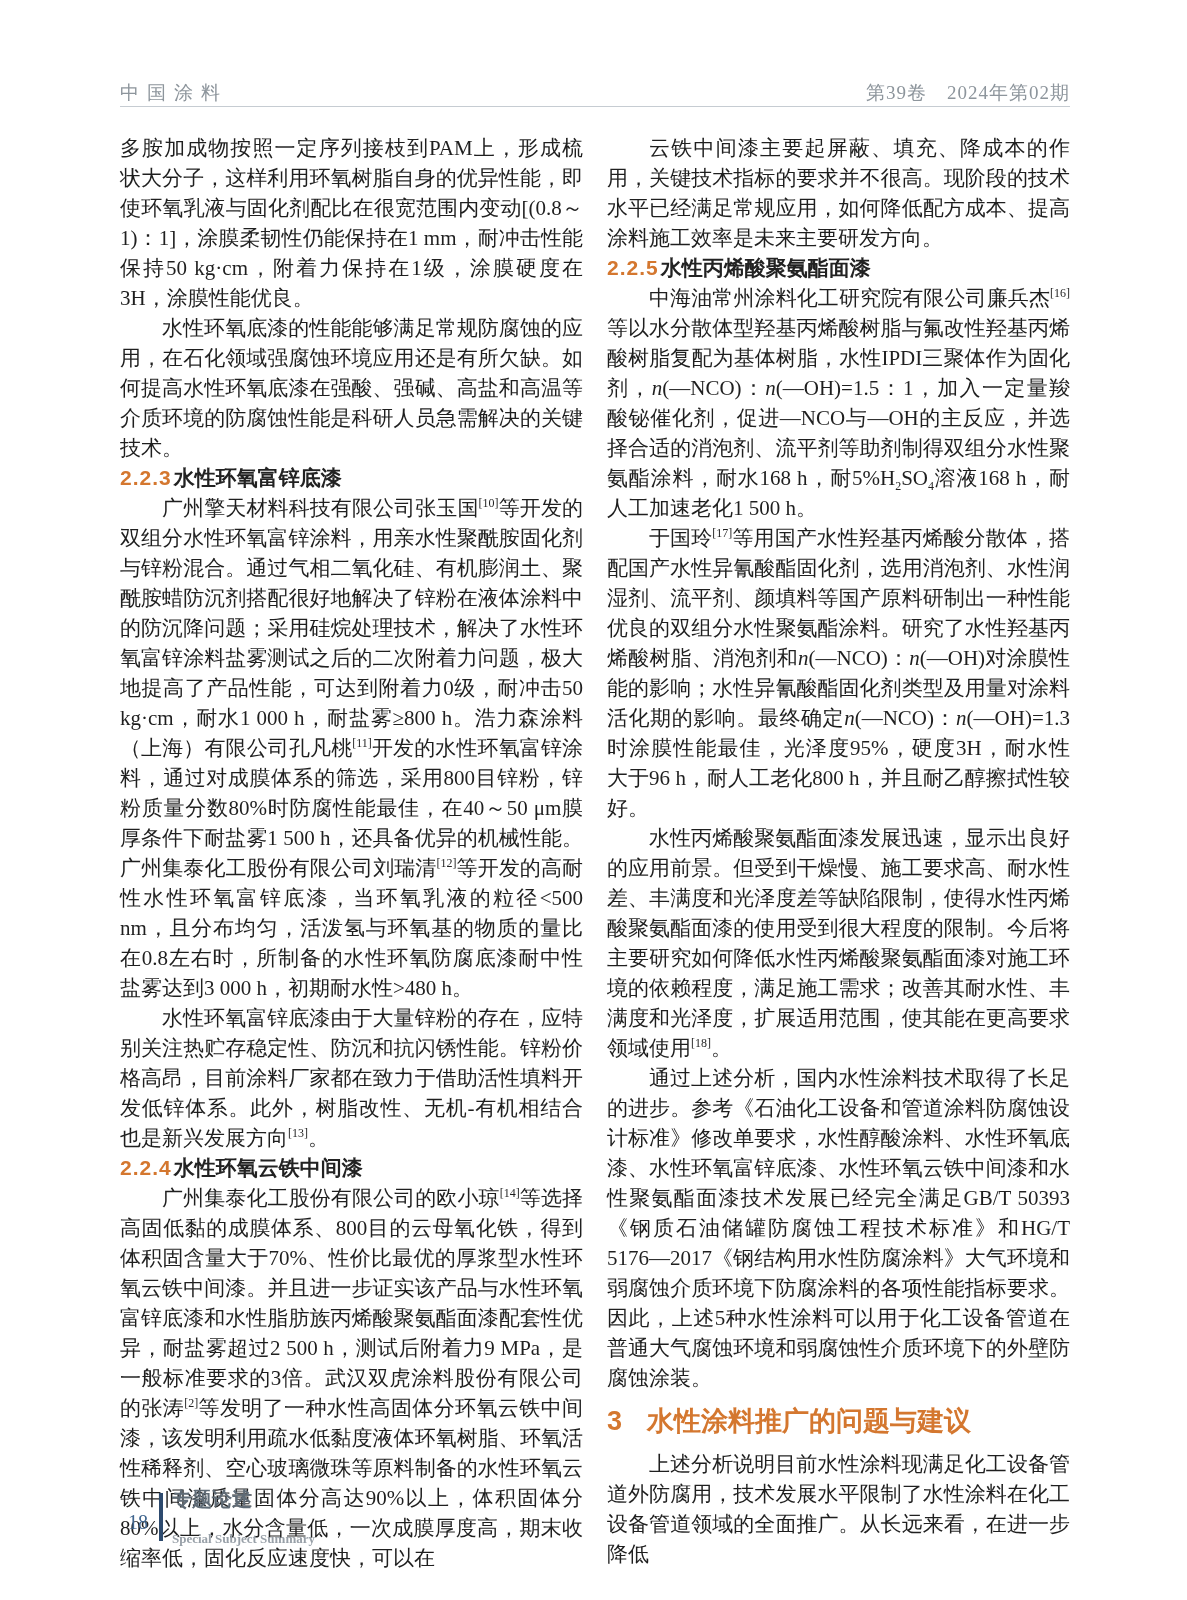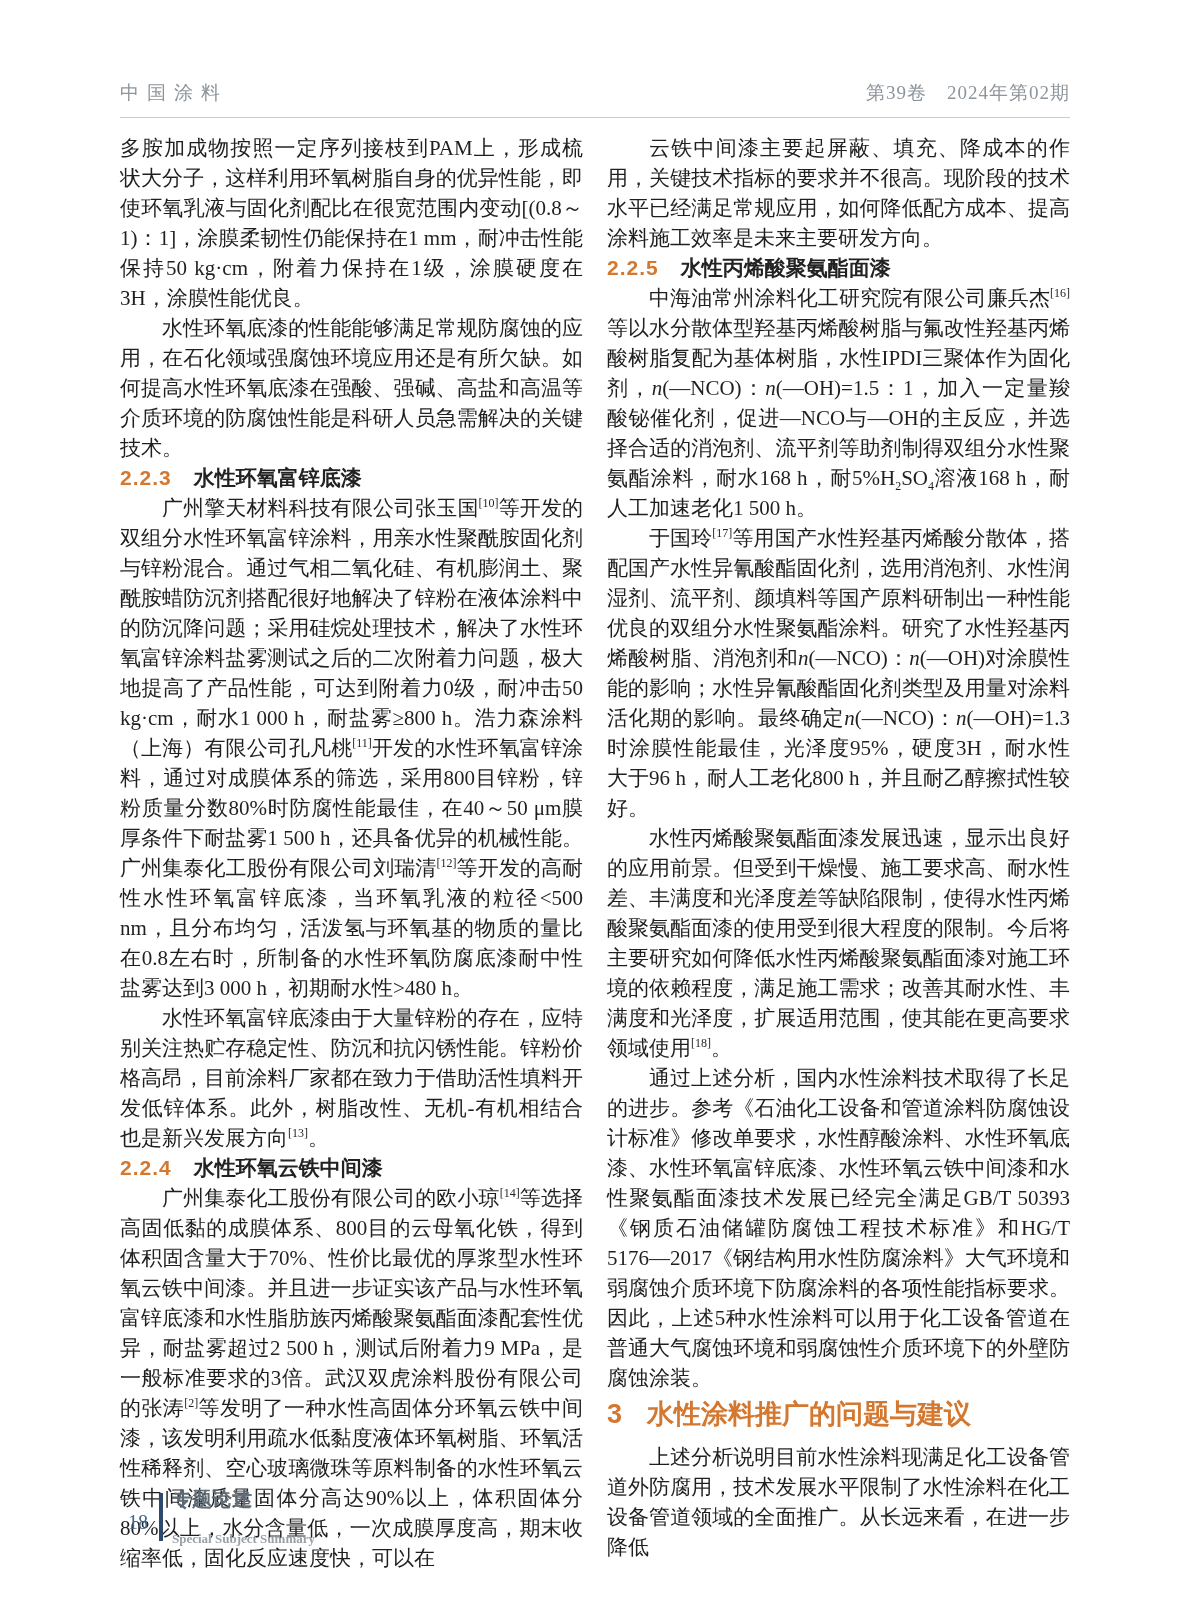--- a/index.html
+++ b/index.html
@@ -20,21 +20,20 @@
     font-family:"Liberation Serif","DejaVu Serif",serif;
     color:var(--body-text);
     overflow:hidden;
   }
   
   .header{
     position:absolute;left:120px;top:80px;width:950px;
     display:flex;justify-content:space-between;align-items:flex-end;
     color:var(--header-text);
     font-size:19px;
-    padding-bottom:11px;
     border-bottom:1px solid var(--rule);
     font-family:"Liberation Serif","DejaVu Serif",serif;
   }
   .journal-title{letter-spacing:8px;}
   .issue-info{letter-spacing:1px;}
   
   .content{
     position:absolute;left:120px;top:133px;width:950px;
     display:flex;gap:24px;
   }
@@ -47,27 +46,27 @@
   }
   .para{margin:0;}
   .para.indent{text-indent:42px;}
   sup{font-size:12px;line-height:0;}
   sub{font-size:12px;line-height:0;}
   .sub-heading{
     font-family:"Liberation Sans","DejaVu Sans",sans-serif;
     font-weight:bold;font-size:21px;line-height:30px;
     text-align:left;
   }
-  .sub-heading .h-num{color:var(--accent);margin-right:22px;letter-spacing:1px;}
+  .sub-heading .h-num{color:var(--accent);margin-right:2px;letter-spacing:1px;}
   .sub-heading .h-title{color:#222;}
   .sec-heading{
     font-family:"Liberation Sans","DejaVu Sans",sans-serif;
     font-weight:bold;font-size:27px;line-height:36px;
     color:var(--accent);
-    margin:3px 0 10px 0;
+    margin:10px 0 10px 0;
     text-align:left;
   }
   .sec-heading .h-num{margin-right:25px;}
   
   .footer{
     position:absolute;left:128px;top:1487px;
     display:flex;align-items:center;
   }
   .page-num{
     color:var(--footer-blue);

